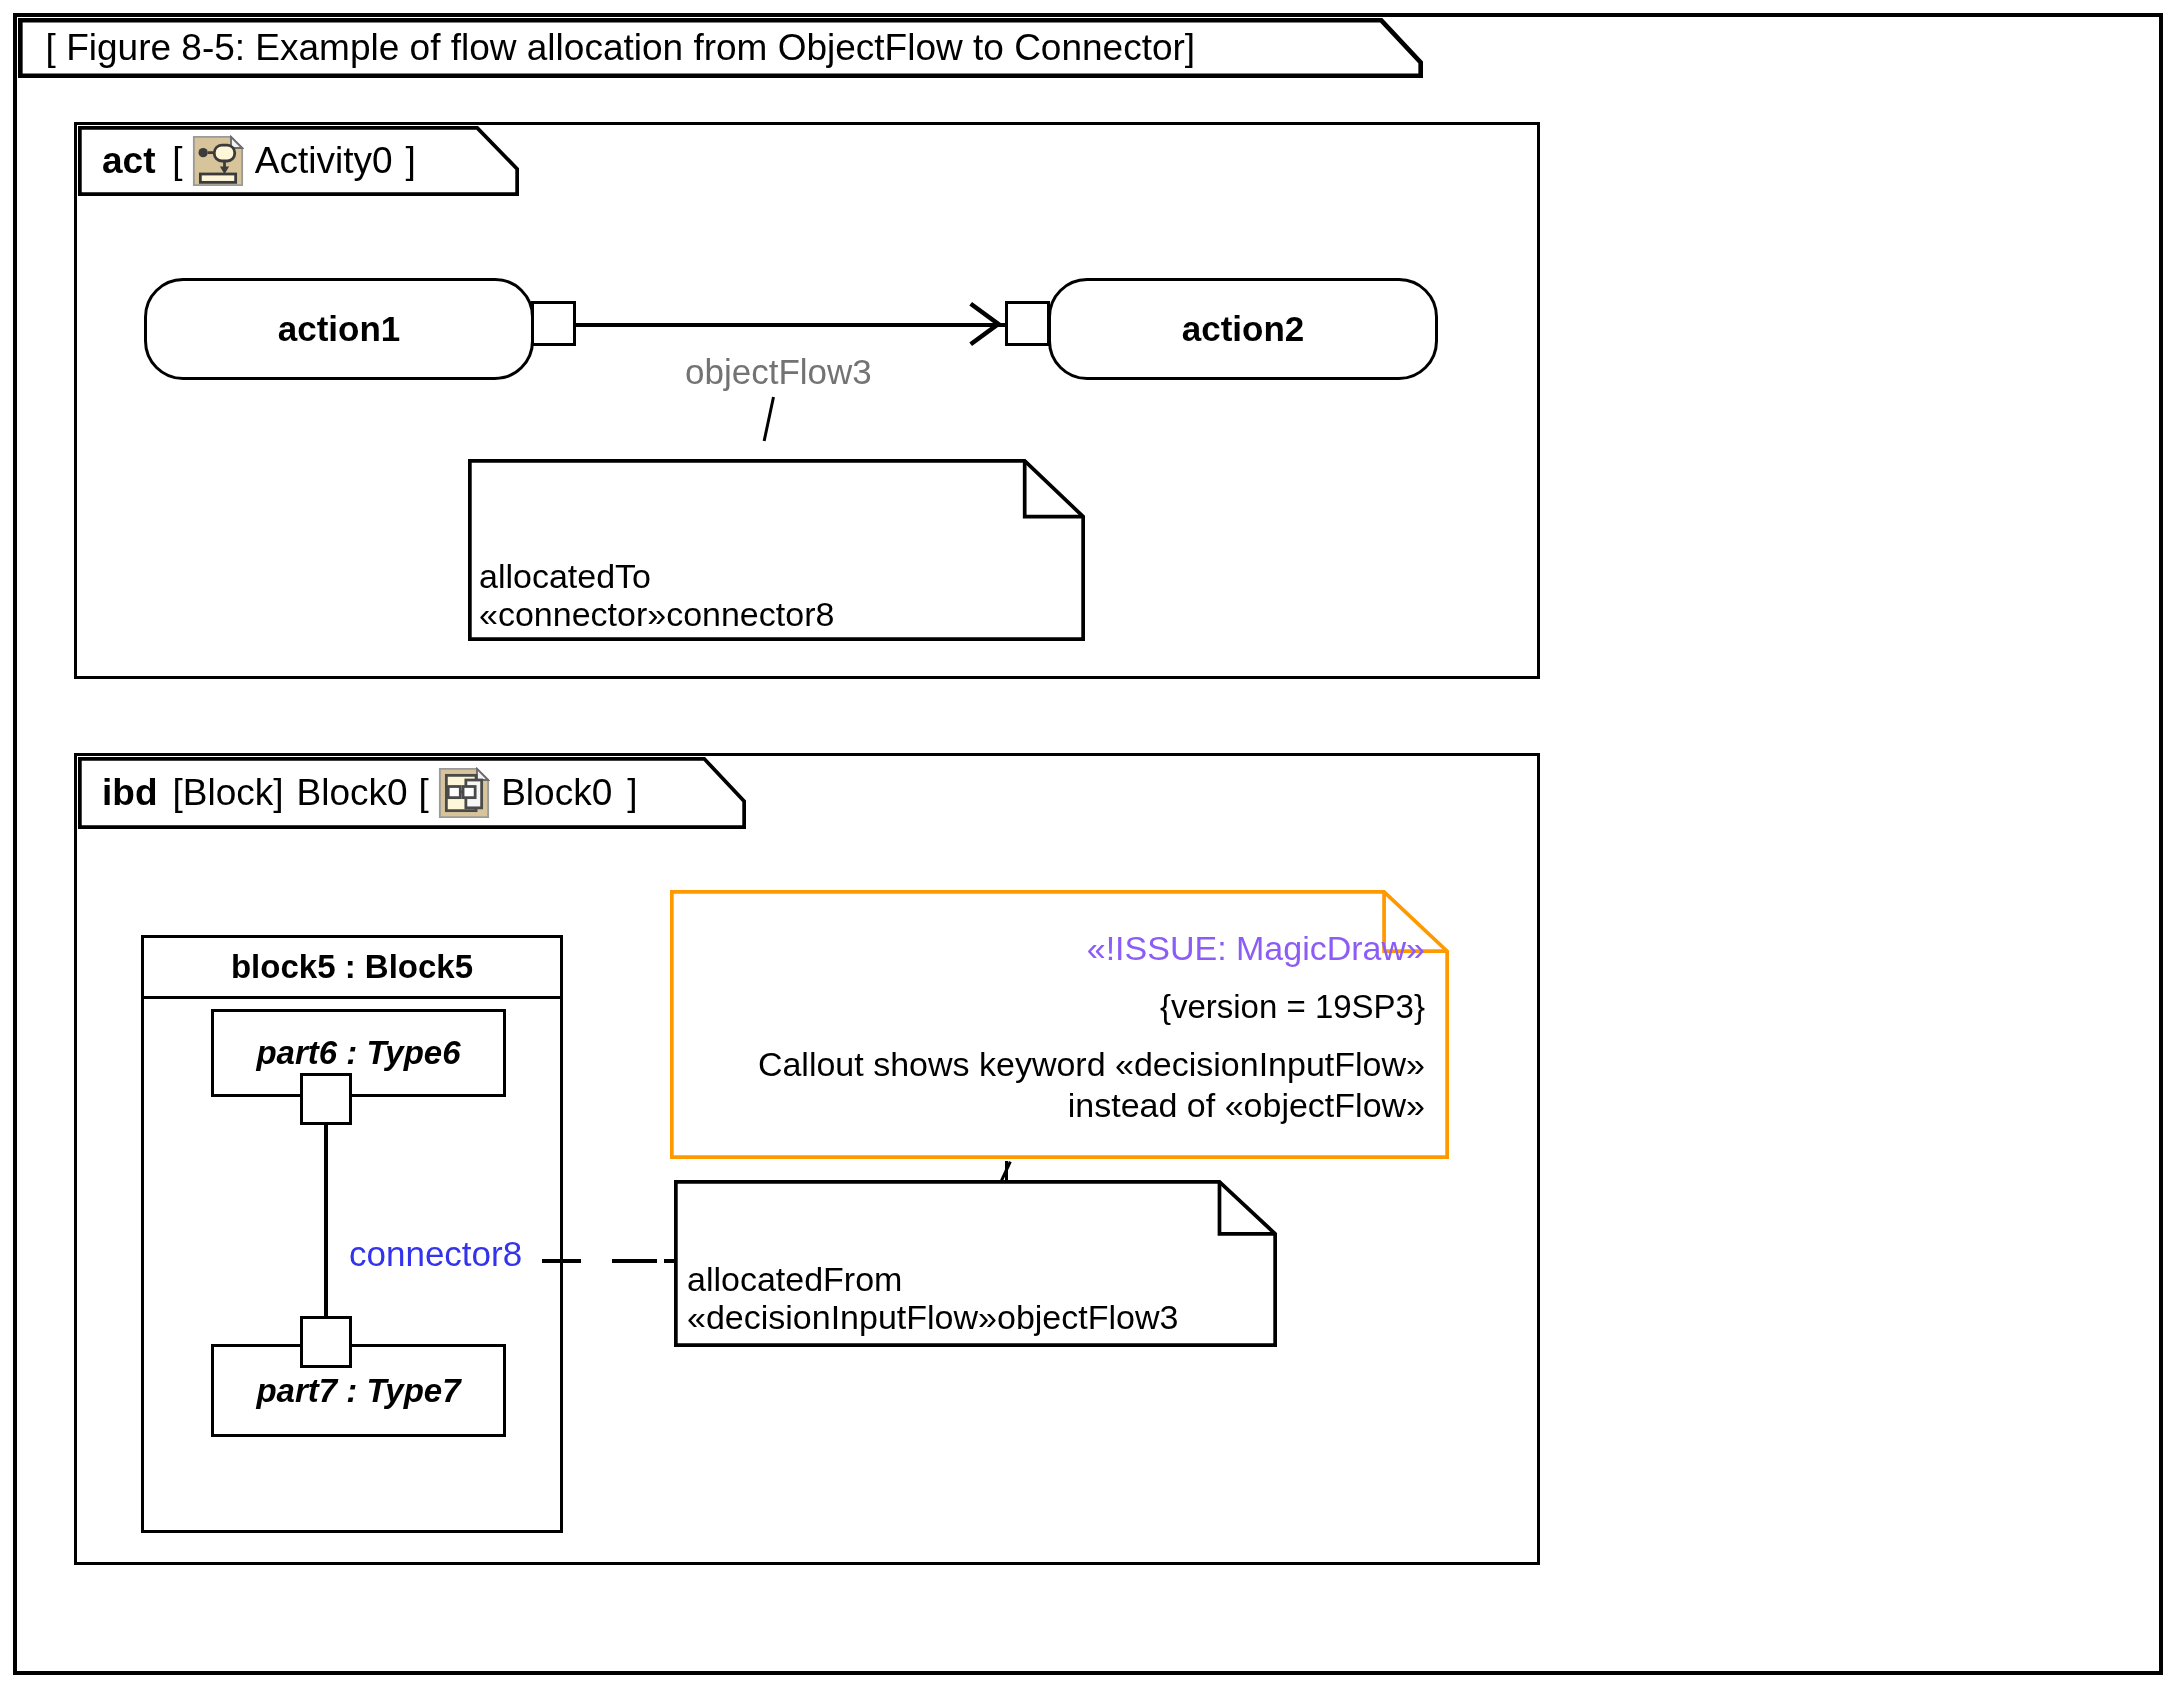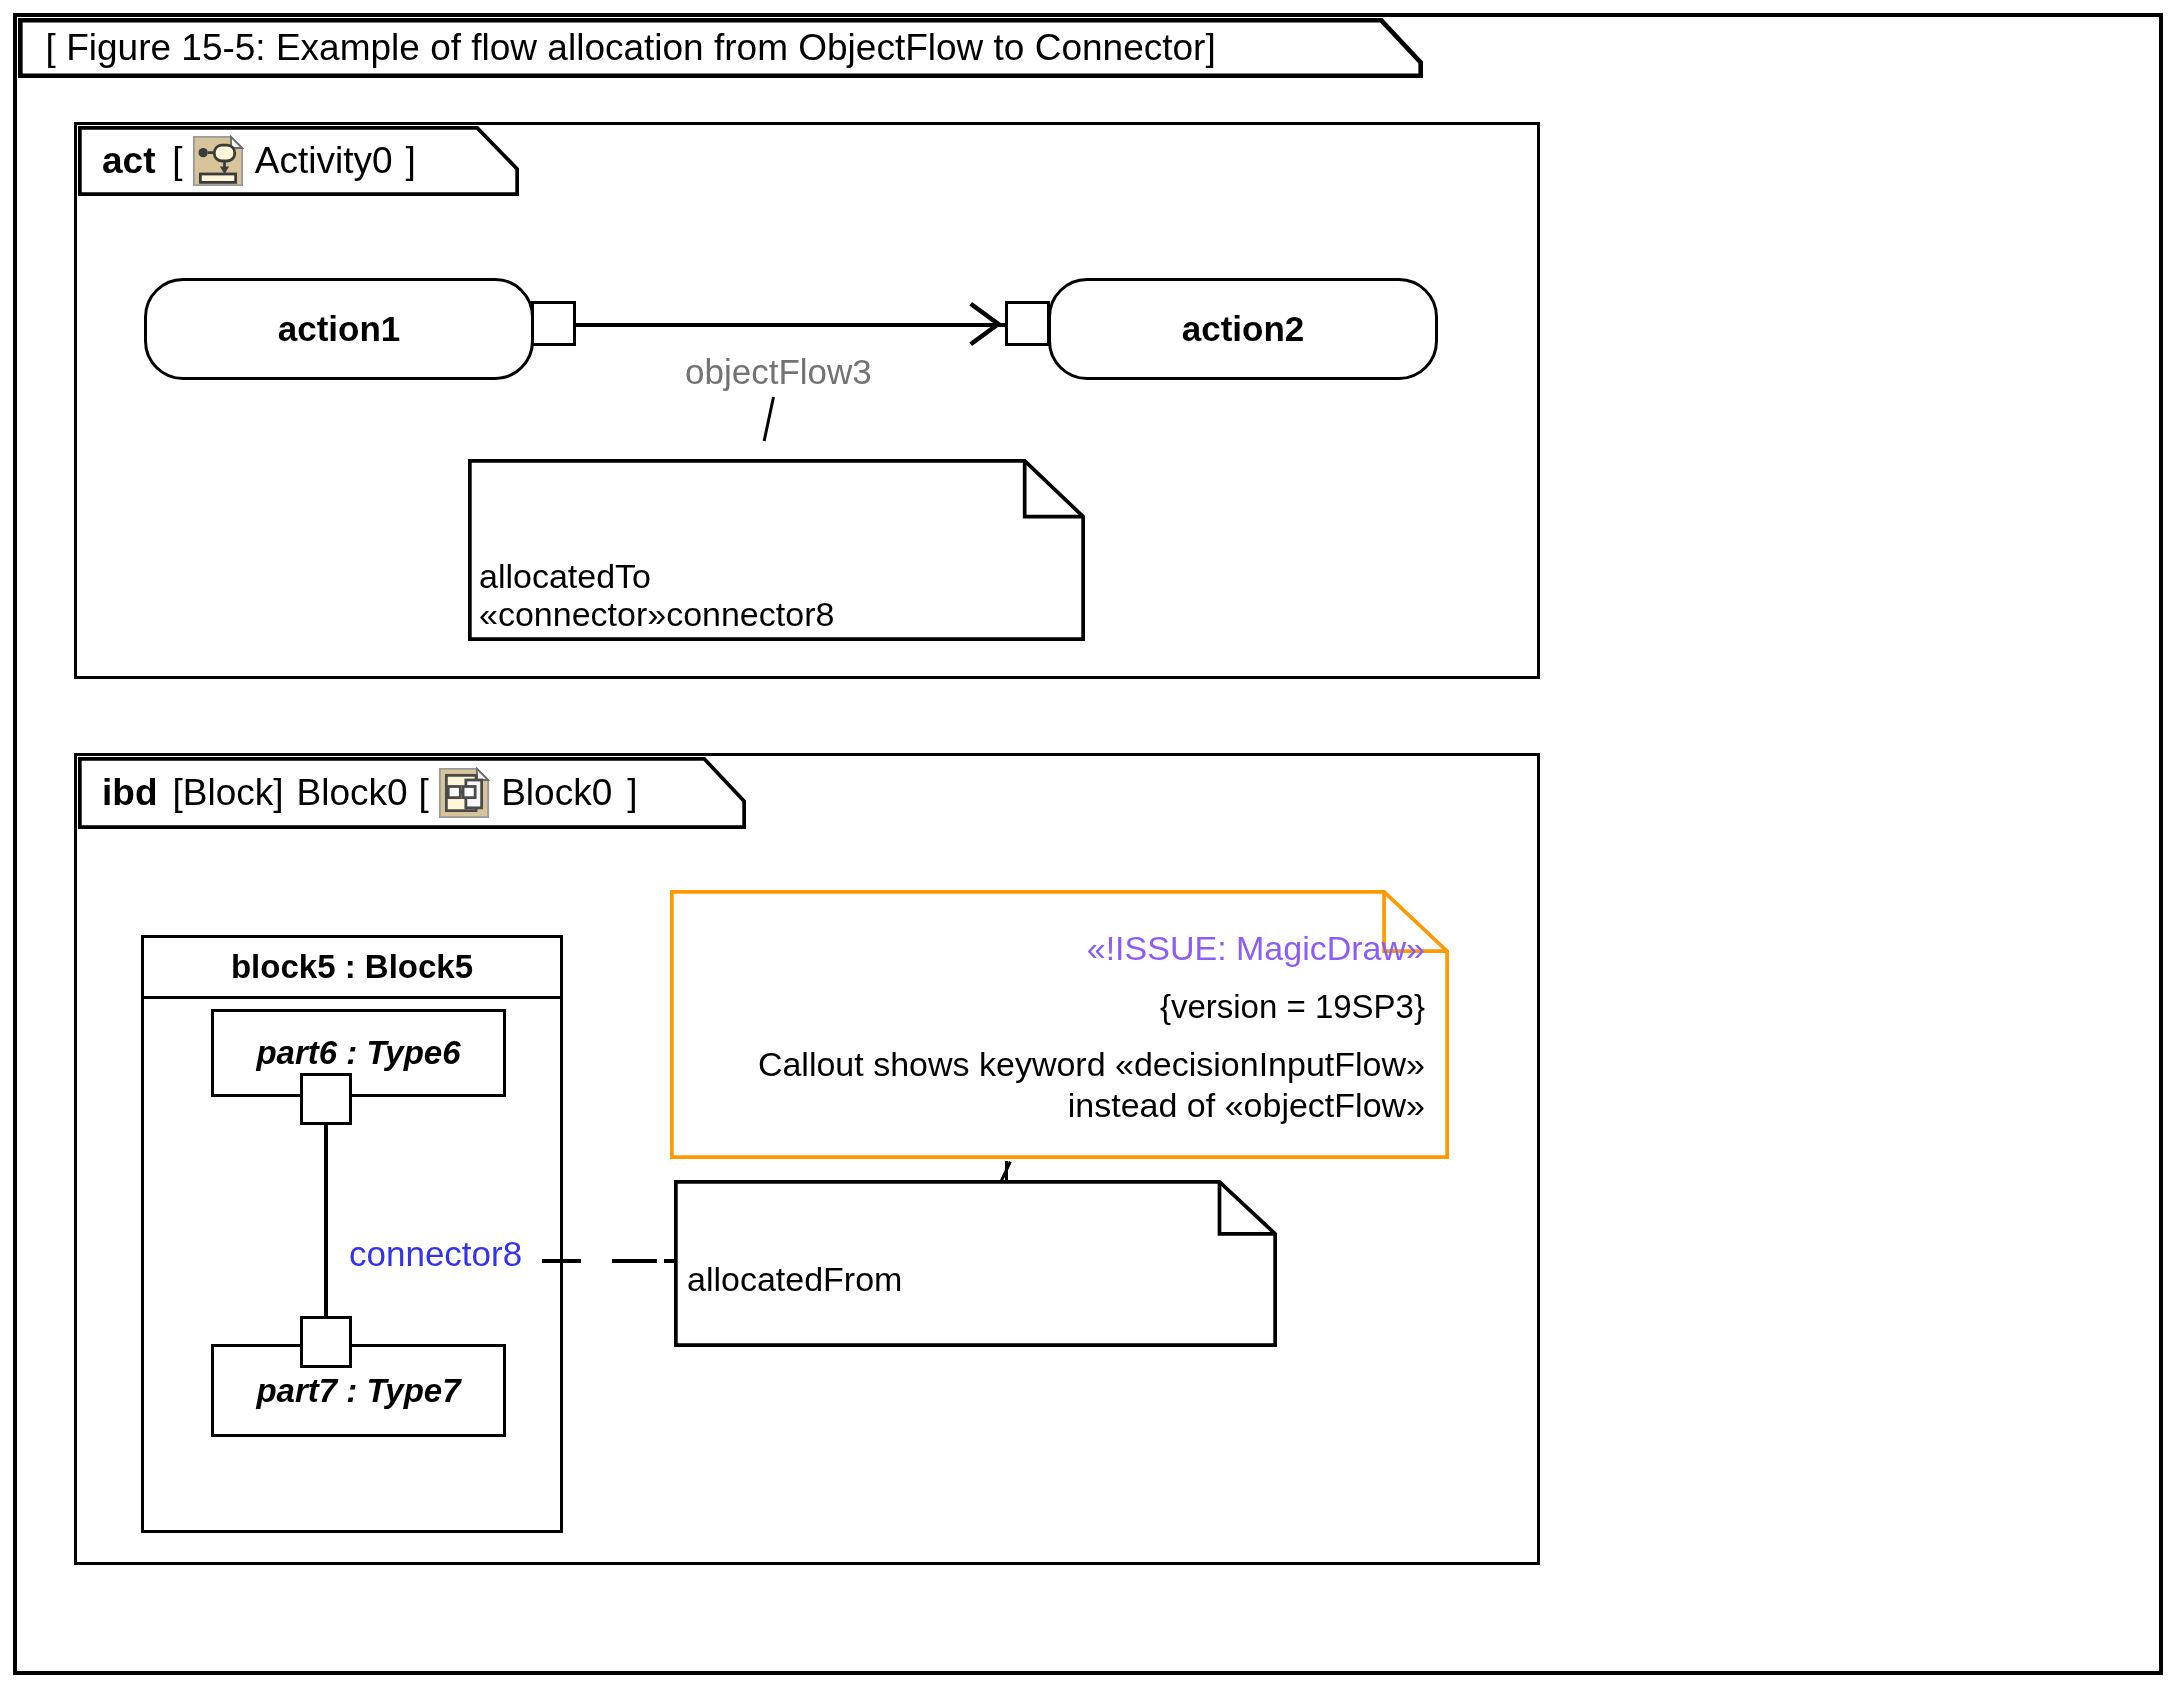--- a/index.html
+++ b/index.html
@@ -339,21 +339,21 @@
 
 <div id="page">
 
   <div id="outer-frame"></div>
 
   <div class="nametab" id="figure-title-tab">
     <svg class="tabshape" viewBox="0 0 1515 65" preserveAspectRatio="none">
       <path d="M 2.5 2.5 L 1470 2.5 L 1512.5 48 L 1512.5 62.5 L 2.5 62.5 Z" fill="#ffffff" stroke="#000000" stroke-width="5"></path>
     </svg>
     <div class="tabtext">
-      <span id="figure-title-text">[ Figure 15-5: Example of flow allocation from ObjectFlow to Connector]</span>
+      <span id="figure-title-text">[ Figure 8-5: Example of flow allocation from ObjectFlow to Connector]</span>
     </div>
   </div>
 
   <div id="act-frame"></div>
 
   <div class="nametab" id="act-tab">
     <svg class="tabshape" viewBox="0 0 475 75" preserveAspectRatio="none">
       <path d="M 2 2 L 430 2 L 473 46 L 473 73 L 2 73 Z" fill="#ffffff" stroke="#000000" stroke-width="4"></path>
     </svg>
     <div class="tabtext">
@@ -474,17 +474,18 @@
   <div id="note-issue-leader"></div>
   <div id="note-allocatedfrom-leader"></div>
 
   <div class="note" id="note-allocatedfrom">
     <svg class="noteshape" viewBox="0 0 650 180" preserveAspectRatio="none">
       <path d="M2 2 H588 L648 58 V178 H2 Z" fill="#ffffff" stroke="#000000" stroke-width="4"></path>
       <path d="M588 2 V58 H648" fill="none" stroke="#000000" stroke-width="4"></path>
     </svg>
     <div class="notebody">
       <div class="note-line bold">allocatedFrom</div>
+      <div class="note-line">«decisionInputFlow»objectFlow3</div>
     </div>
   </div>
 
 </div>
 
 
 </body></html>

